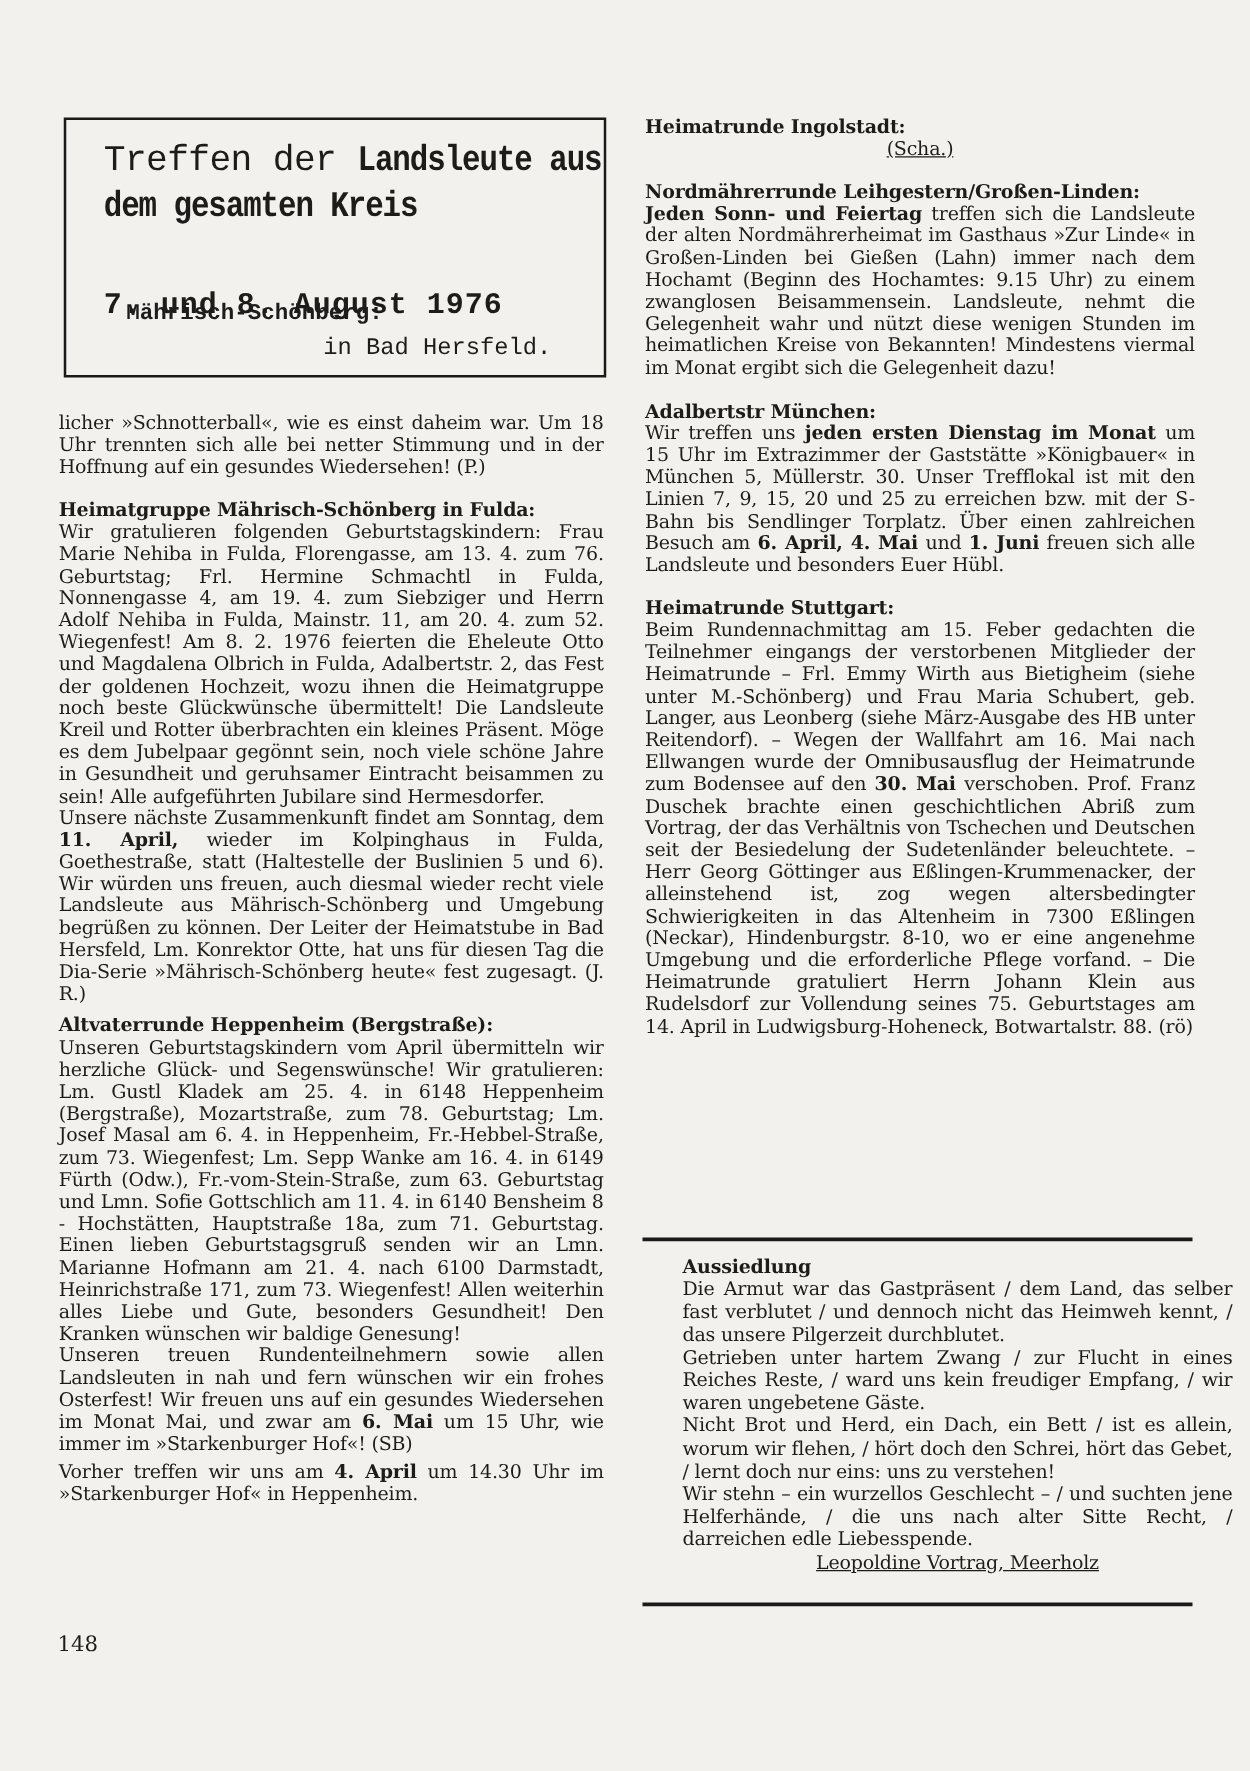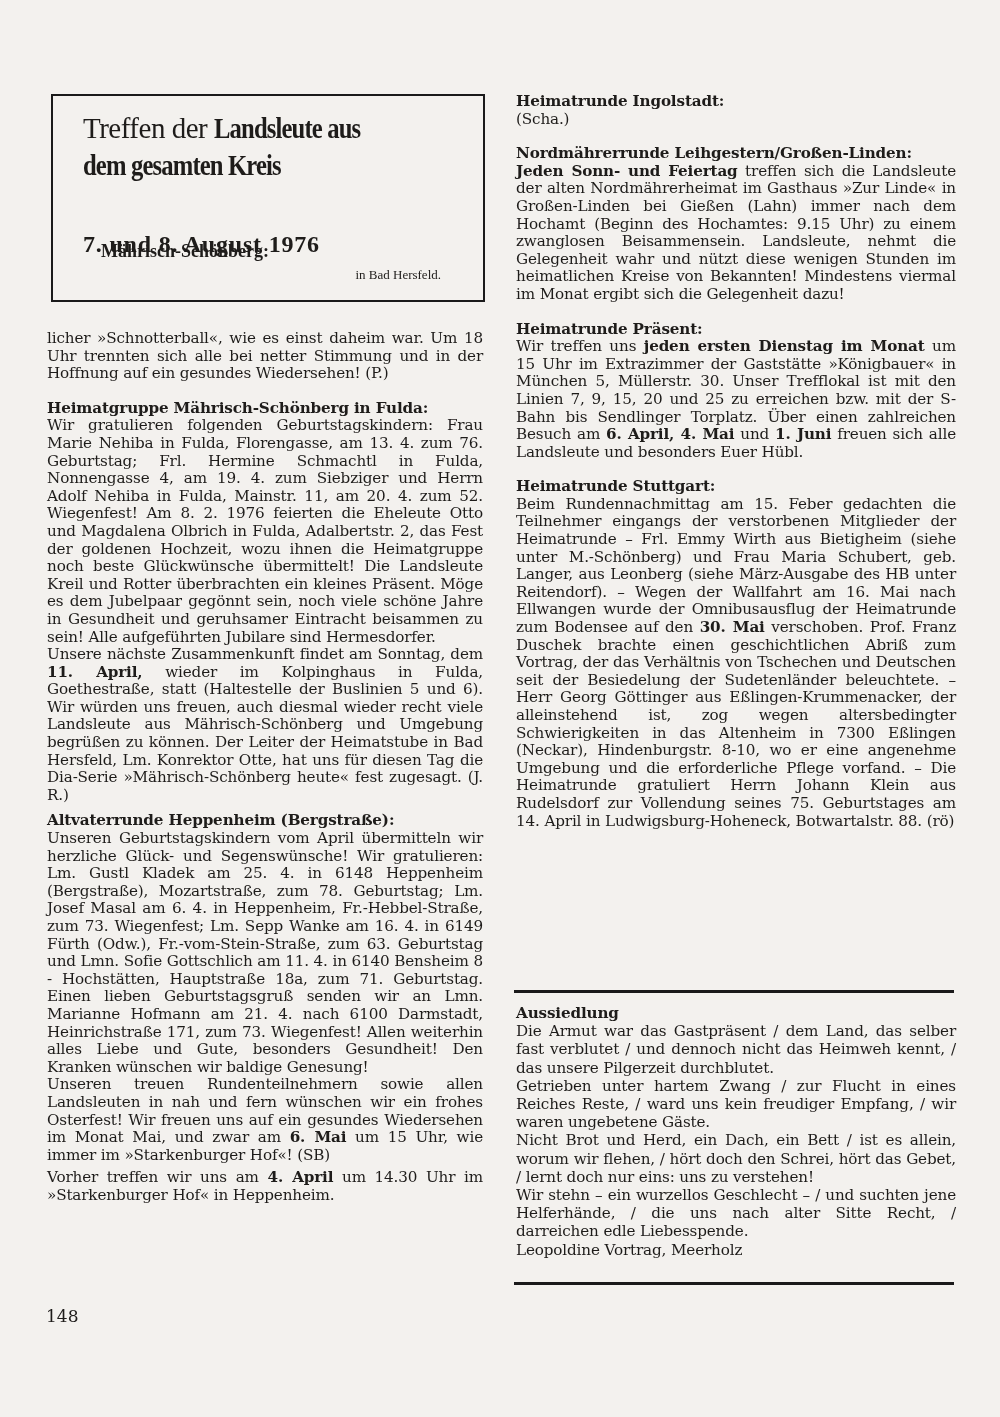--- a/index.html
+++ b/index.html
@@ -19,40 +19,40 @@
     text-align: justify;
     letter-spacing: -0.15px;
   }
   #left { left: 47px; top: 330px; }
   #right { left: 516px; top: 93px; width: 440px; }
   .box {
     position: absolute;
     left: 51px; top: 94px;
     width: 430px; height: 204px;
     border: 2.5px solid #1a1a1a;
-    font-family: Liberation Serif, serif;
+    font-family: Liberation Mono, monospace;
   }
   .box .l1 { position: absolute; left: 30px; top: 16px; font-size: 29px; letter-spacing: -0.5px; white-space: nowrap; }
   .box .l1 b { font-weight: bold; letter-spacing: -1px; transform: scaleX(0.85); display: inline-block; transform-origin: left; }
   .box .l2 { position: absolute; left: 30px; top: 53px; font-size: 29px; font-weight: bold; letter-spacing: -1px; white-space: nowrap; transform: scaleX(0.85); transform-origin: left; }
   .box .l3 { position: absolute; left: 48px; top: 105px; font-size: 18px; font-weight: bold; white-space: nowrap; margin-top: 40px; }
   .box .l4 { position: absolute; left: 30px; top: 135px; font-size: 24px; font-weight: bold; letter-spacing: 0.8px; white-space: nowrap; }
-  .box .l5 { position: absolute; right: 42px; top: 171px; font-size: 13px; white-space: nowrap; }
+  .box .l5 { position: absolute; right: 42px; top: 171px; font-size: 19px; white-space: nowrap; }
   .head { font-weight: bold; }
   .sect { margin-bottom: 17px; }
   .sect.tight { margin-bottom: 8px; }
   .p { margin: 0; }
-  .right-align { text-align: left; }
+  .right-align { text-align: center; text-decoration: underline; }
   .rule {
     height: 0; border-top: 3px solid #1a1a1a;
     margin: 0 0 0 0;
   }
   #rule1 { position: absolute; left: 514px; top: 990px; width: 440px; }
   #rule2 { position: absolute; left: 514px; top: 1282px; width: 440px; }
-  #poem { position: absolute; left: 516px; top: 1004px; width: 440px; font-size: 15.2px; line-height: 18.2px; letter-spacing: -0.15px; text-align: justify; }
+  #poem { position: absolute; left: 546px; top: 1004px; width: 440px; font-size: 15.2px; line-height: 18.2px; letter-spacing: -0.15px; text-align: justify; }
   #pagenum { position: absolute; left: 46px; top: 1306px; font-size: 17px; }
 </style>
 </head>
 <body>
 
 <div class="box">
   <div class="l1"><span>Treffen der </span><b>Landsleute aus</b></div>
   <div class="l2">dem gesamten Kreis</div>
   <div class="l3">Mährisch-Schönberg:</div>
   <div class="l4">7. und 8. August 1976</div>
@@ -83,21 +83,21 @@
     <div class="head">Heimatrunde Ingolstadt:</div>
     <div class="right-align">(Scha.)</div>
   </div>
 
   <div class="sect">
     <div class="head">Nordmährerrunde Leihgestern/Großen-Linden:</div>
     <p class="p"><b>Jeden Sonn- und Feiertag</b><span> treffen sich die Landsleute der alten Nordmährerheimat im Gasthaus »Zur Linde« in Großen-Linden bei Gießen (Lahn) immer nach dem Hochamt (Beginn des Hochamtes: 9.15 Uhr) zu einem zwanglosen Beisammensein. Landsleute, nehmt die Gelegenheit wahr und nützt diese wenigen Stunden im heimatlichen Kreise von Bekannten! Mindestens viermal im Monat ergibt sich die Gelegenheit dazu!</span></p>
   </div>
 
   <div class="sect">
-    <div class="head">Heimatrunde Präsent:</div>
+    <div class="head">Adalbertstr München:</div>
     <p class="p"><span>Wir treffen uns </span><b>jeden ersten Dienstag im Monat</b><span> um 15 Uhr im Extrazimmer der Gaststätte »Königbauer« in München 5, Müllerstr. 30. Unser Trefflokal ist mit den Linien 7, 9, 15, 20 und 25 zu erreichen bzw. mit der S-Bahn bis Sendlinger Torplatz. Über einen zahlreichen Besuch am </span><b>6. April, 4. Mai</b><span> und </span><b>1. Juni</b><span> freuen sich alle Landsleute und besonders Euer Hübl.</span></p>
   </div>
 
   <div class="sect">
     <div class="head">Heimatrunde Stuttgart:</div>
     <p class="p"><span>Beim Rundennachmittag am 15. Feber gedachten die Teilnehmer eingangs der verstorbenen Mitglieder der Heimatrunde – Frl. Emmy Wirth aus Bietigheim (siehe unter M.-Schönberg) und Frau Maria Schubert, geb. Langer, aus Leonberg (siehe März-Ausgabe des HB unter Reitendorf). – Wegen der Wallfahrt am 16. Mai nach Ellwangen wurde der Omnibusausflug der Heimatrunde zum Bodensee auf den </span><b>30. Mai</b><span> verschoben. Prof. Franz Duschek brachte einen geschichtlichen Abriß zum Vortrag, der das Verhältnis von Tschechen und Deutschen seit der Besiedelung der Sudetenländer beleuchtete. – Herr Georg Göttinger aus Eßlingen-Krummenacker, der alleinstehend ist, zog wegen altersbedingter Schwierigkeiten in das Altenheim in 7300 Eßlingen (Neckar), Hindenburgstr. 8-10, wo er eine angenehme Umgebung und die erforderliche Pflege vorfand. – Die Heimatrunde gratuliert Herrn Johann Klein aus Rudelsdorf zur Vollendung seines 75. Geburtstages am 14. April in Ludwigsburg-Hoheneck, Botwartalstr. 88. (rö)</span></p>
   </div>
 </div>
 
 <div class="rule" id="rule1"></div>

